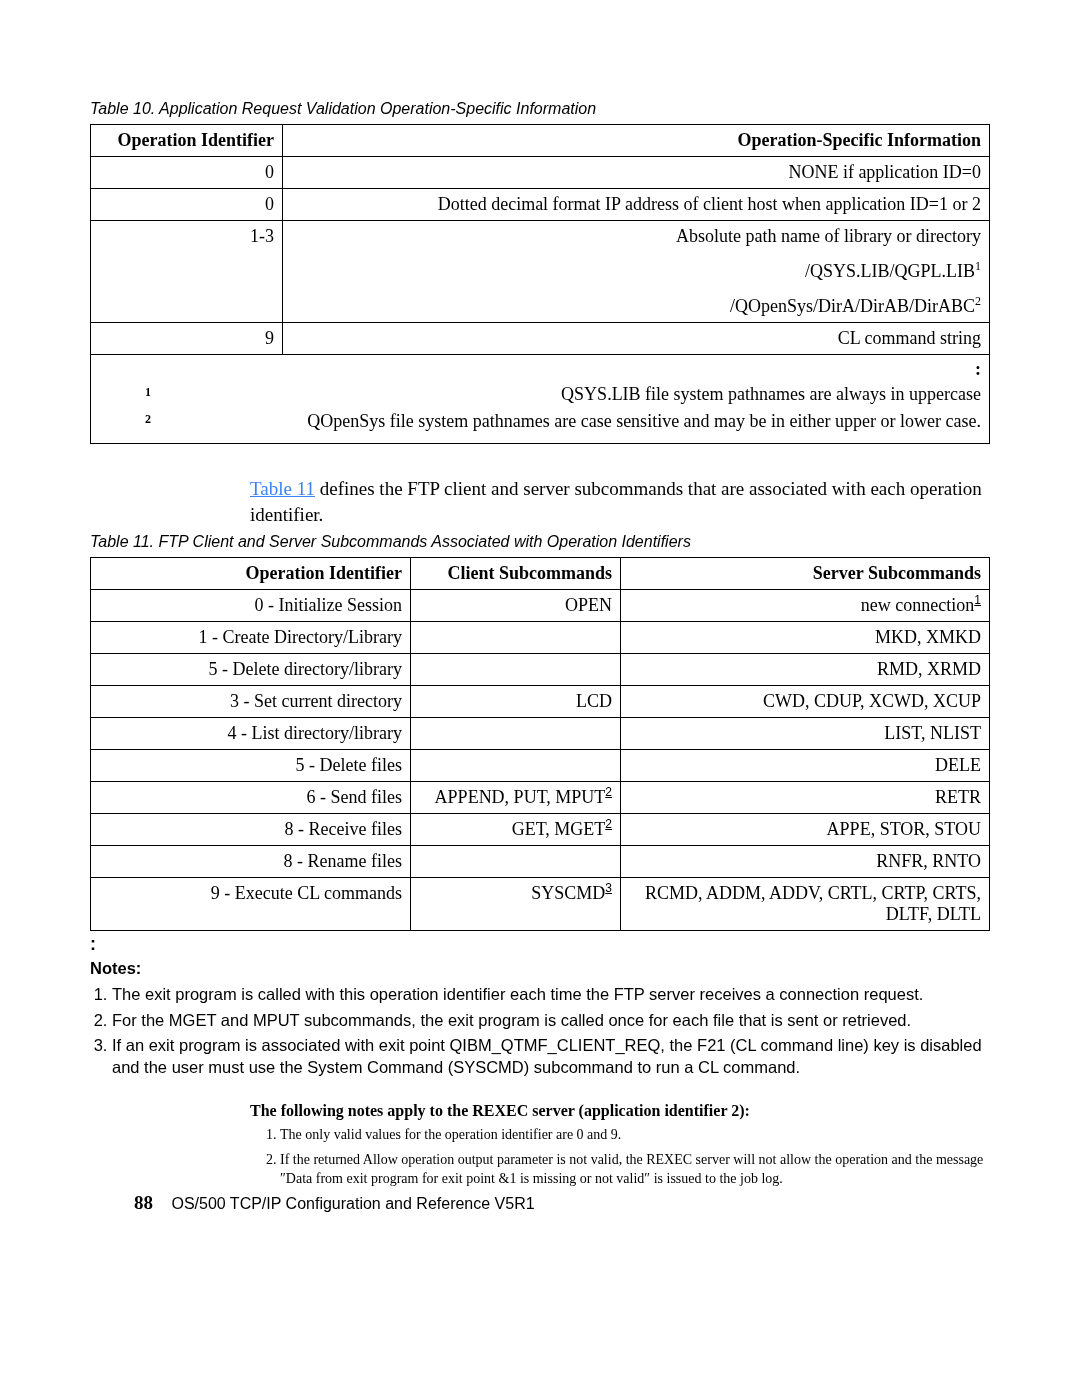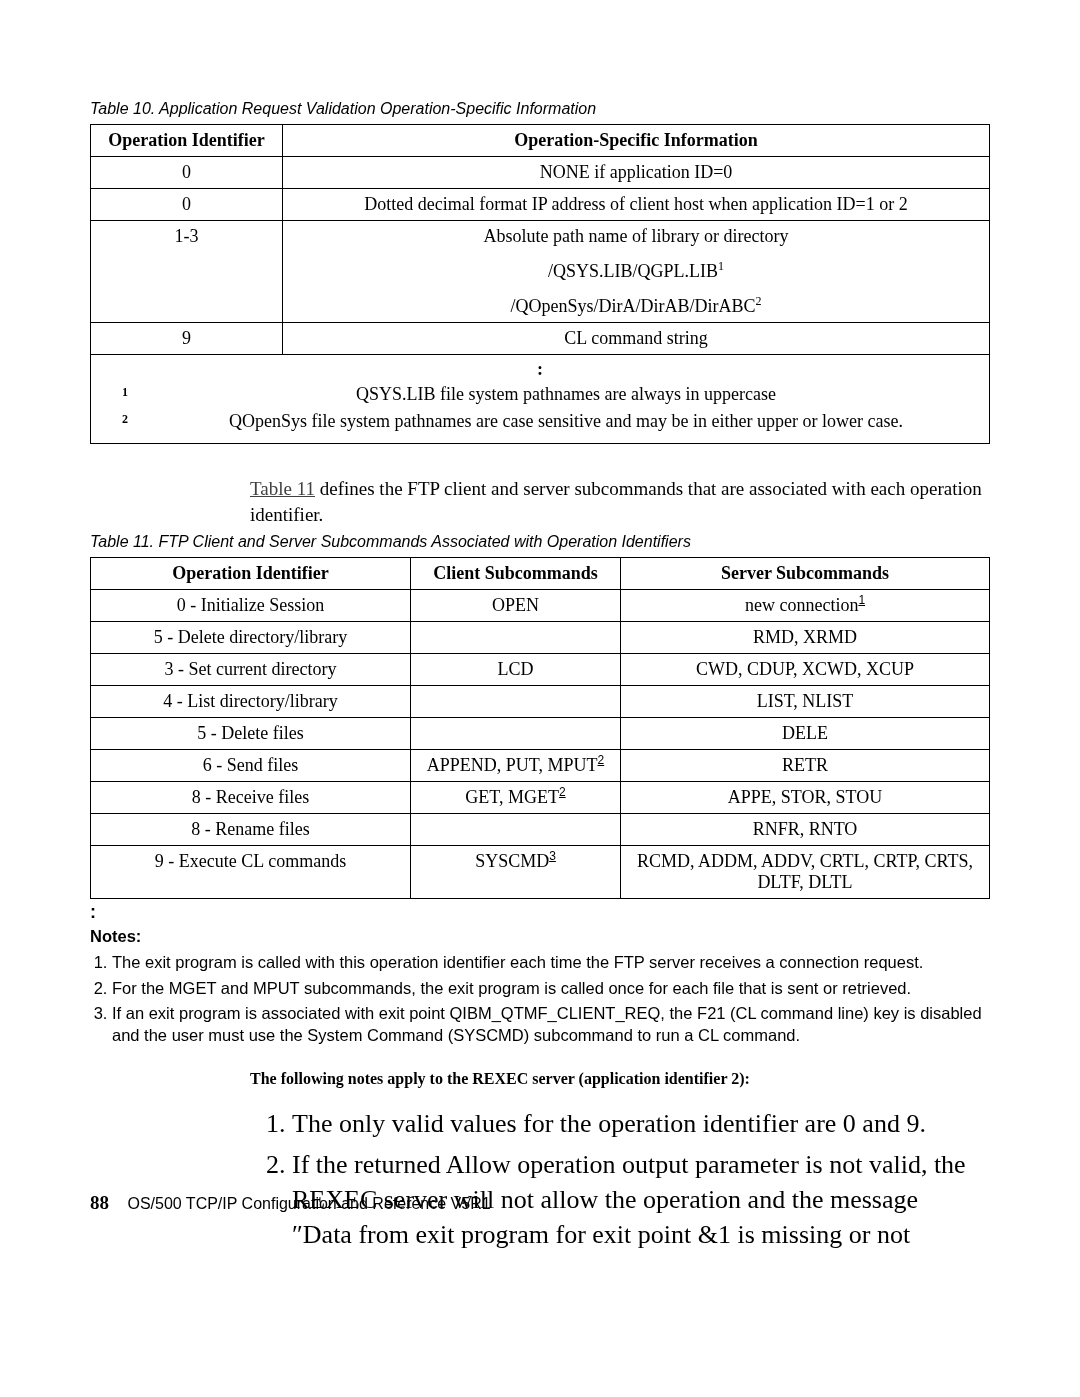--- a/index.html
+++ b/index.html
@@ -24,21 +24,21 @@
     margin-bottom: 6px;
   }
   table.info {
     border-collapse: collapse;
     width: 100%;
     font-size: 18px;
   }
   table.info th, table.info td {
     border: 1px solid #000;
     padding: 5px 8px;
-    text-align: center;
+    text-align: right;
     vertical-align: top;
   }
   table.info th {
     font-weight: bold;
     font-family: "Palatino Linotype", "Book Antiqua", Palatino, Georgia, serif;
   }
   .notes-row td {
     padding: 8px 8px 14px 8px;
   }
   .notes-colon {
@@ -55,38 +55,38 @@
   .note-sup {
     width: 52px;
     flex: 0 0 52px;
     font-size: 12px;
     font-weight: bold;
     line-height: 1;
     padding-top: 2px;
   }
   .note-text { flex: 1; }
   .sup { font-size: 12px; vertical-align: super; line-height: 0; }
-  .link-under { text-decoration: underline; color: #404040; }
+  .link-under { text-decoration: underline; color: #3b82f6; }
   .body-para {
     font-size: 19px;
     margin: 32px 0 2px 160px;
     line-height: 1.35;
   }
   .indented-block {
     margin-left: 160px;
   }
   .subhead {
     font-weight: bold;
     font-size: 16px;
     margin: 24px 0 6px 0;
   }
   ol.rexec {
-    font-size: 26px;
+    font-size: 14px;
     padding-left: 24px;
-    margin: 18px;
+    margin: 6px;
   }
   ol.rexec li {
     margin-bottom: 6px;
     line-height: 1.35;
   }
   .notes11-block {
     font-family: Helvetica, Arial, sans-serif;
     font-size: 16.5px;
     margin-top: 4px;
   }
@@ -107,20 +107,21 @@
     left: 90px;
     bottom: 40px;
     font-size: 16px;
     font-family: Helvetica, Arial, sans-serif;
   }
   .footer .pn {
     font-weight: bold;
     font-size: 19px;
     margin-right: 14px;
     font-family: "Palatino Linotype", Palatino, Georgia, serif;
+    margin-left: 44px;
   }
   .linksup { font-family: Helvetica, Arial, sans-serif; font-size: 12px; vertical-align: super; line-height:0; text-decoration: underline;}
 </style>
 </head>
 <body>
 
 <div class="page">
 
   <div class="table-caption">Table 10. Application Request Validation Operation-Specific Information</div>
   <table class="info">
@@ -185,20 +186,25 @@
         <th>Server Subcommands</th>
       </tr>
     </thead>
     <tbody id="t11body">
         <tr>
           <td>0 - Initialize Session</td>
           <td>OPEN</td>
           <td>new connection<span class="linksup">1</span></td>
         </tr>
         <tr>
+          <td>1 - Create Directory/Library</td>
+          <td></td>
+          <td>MKD, XMKD</td>
+        </tr>
+        <tr>
           <td>5 - Delete directory/library</td>
           <td></td>
           <td>RMD, XRMD</td>
         </tr>
         <tr>
           <td>3 - Set current directory</td>
           <td>LCD</td>
           <td>CWD, CDUP, XCWD, XCUP</td>
         </tr>
         <tr>

